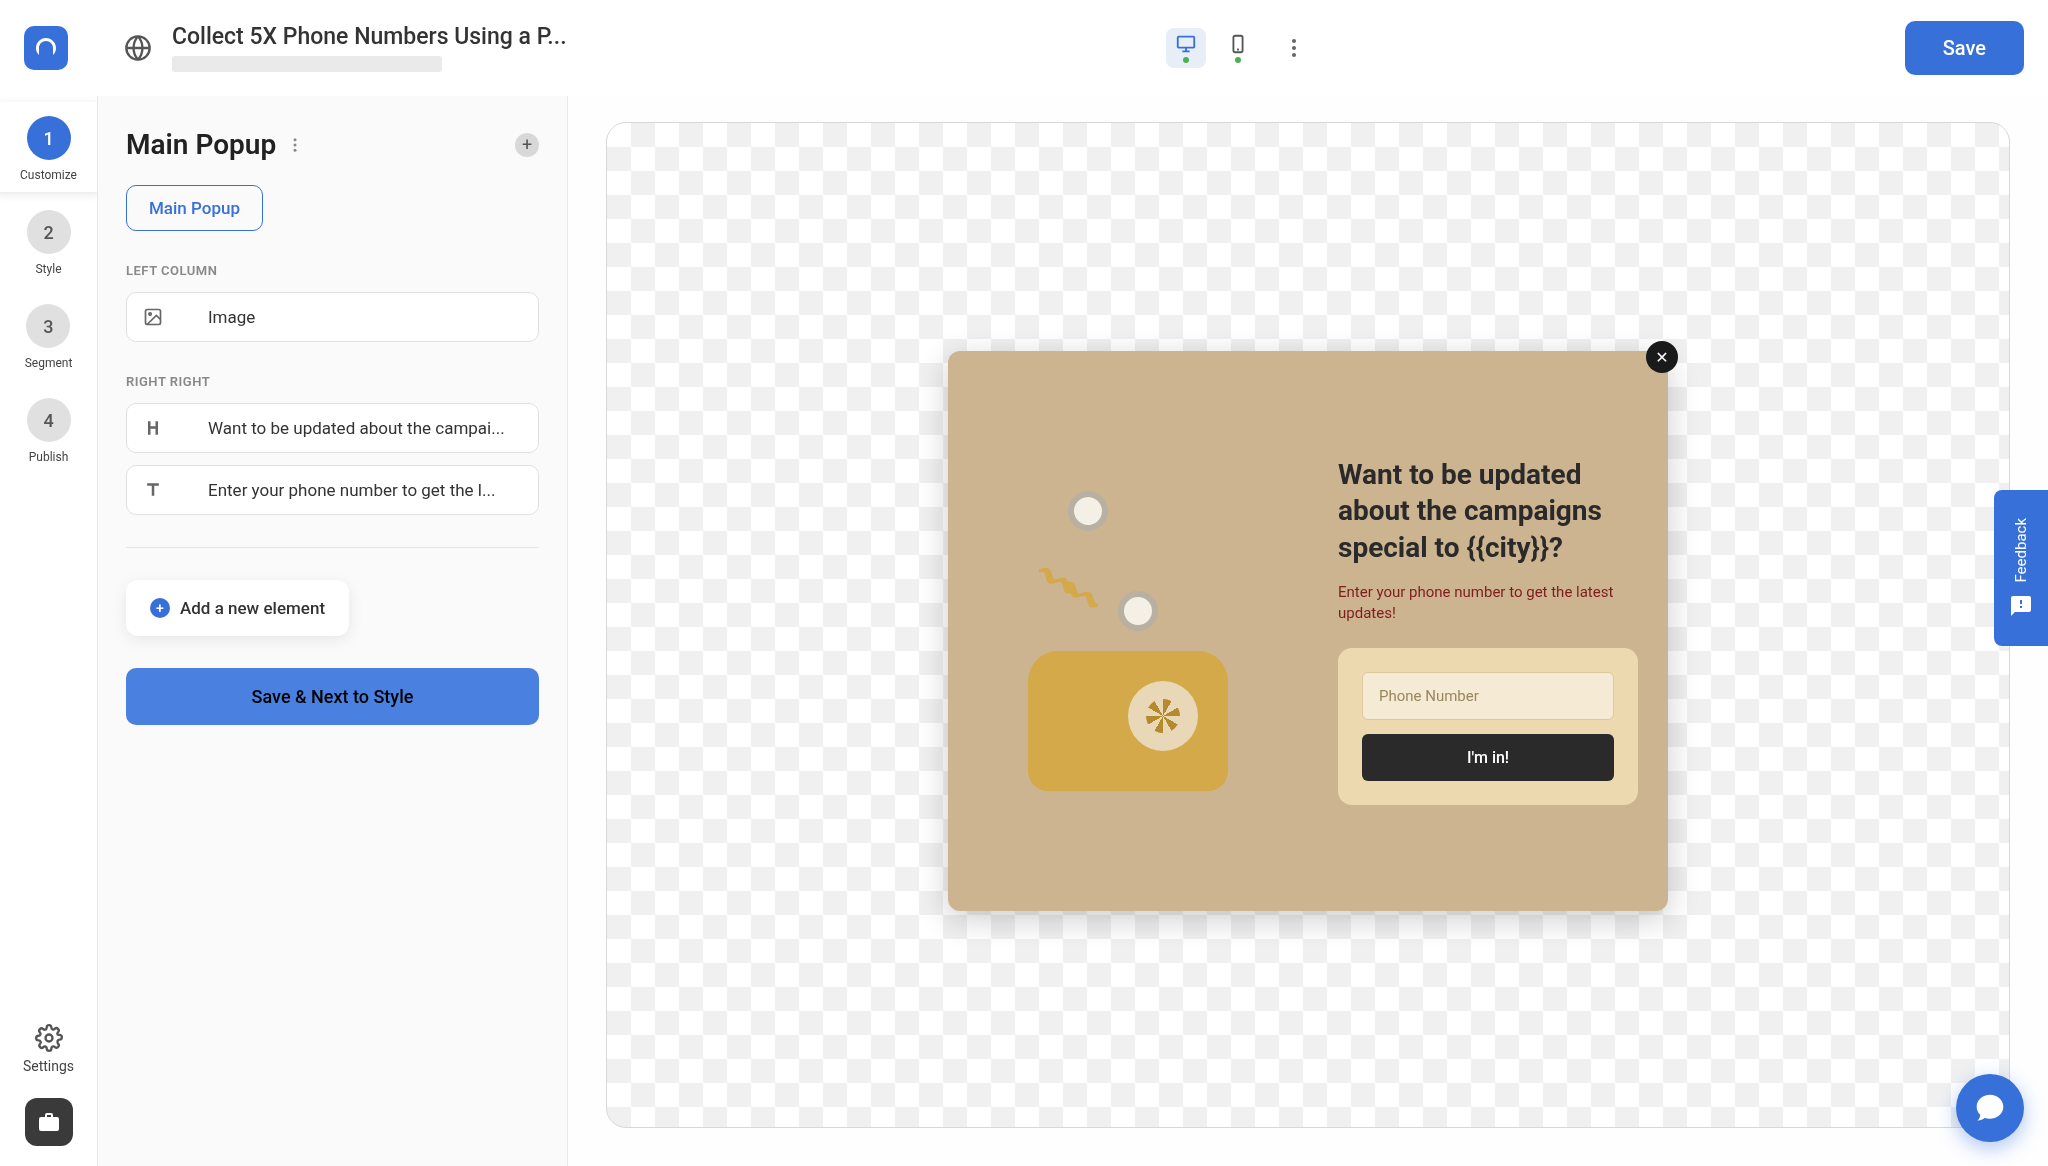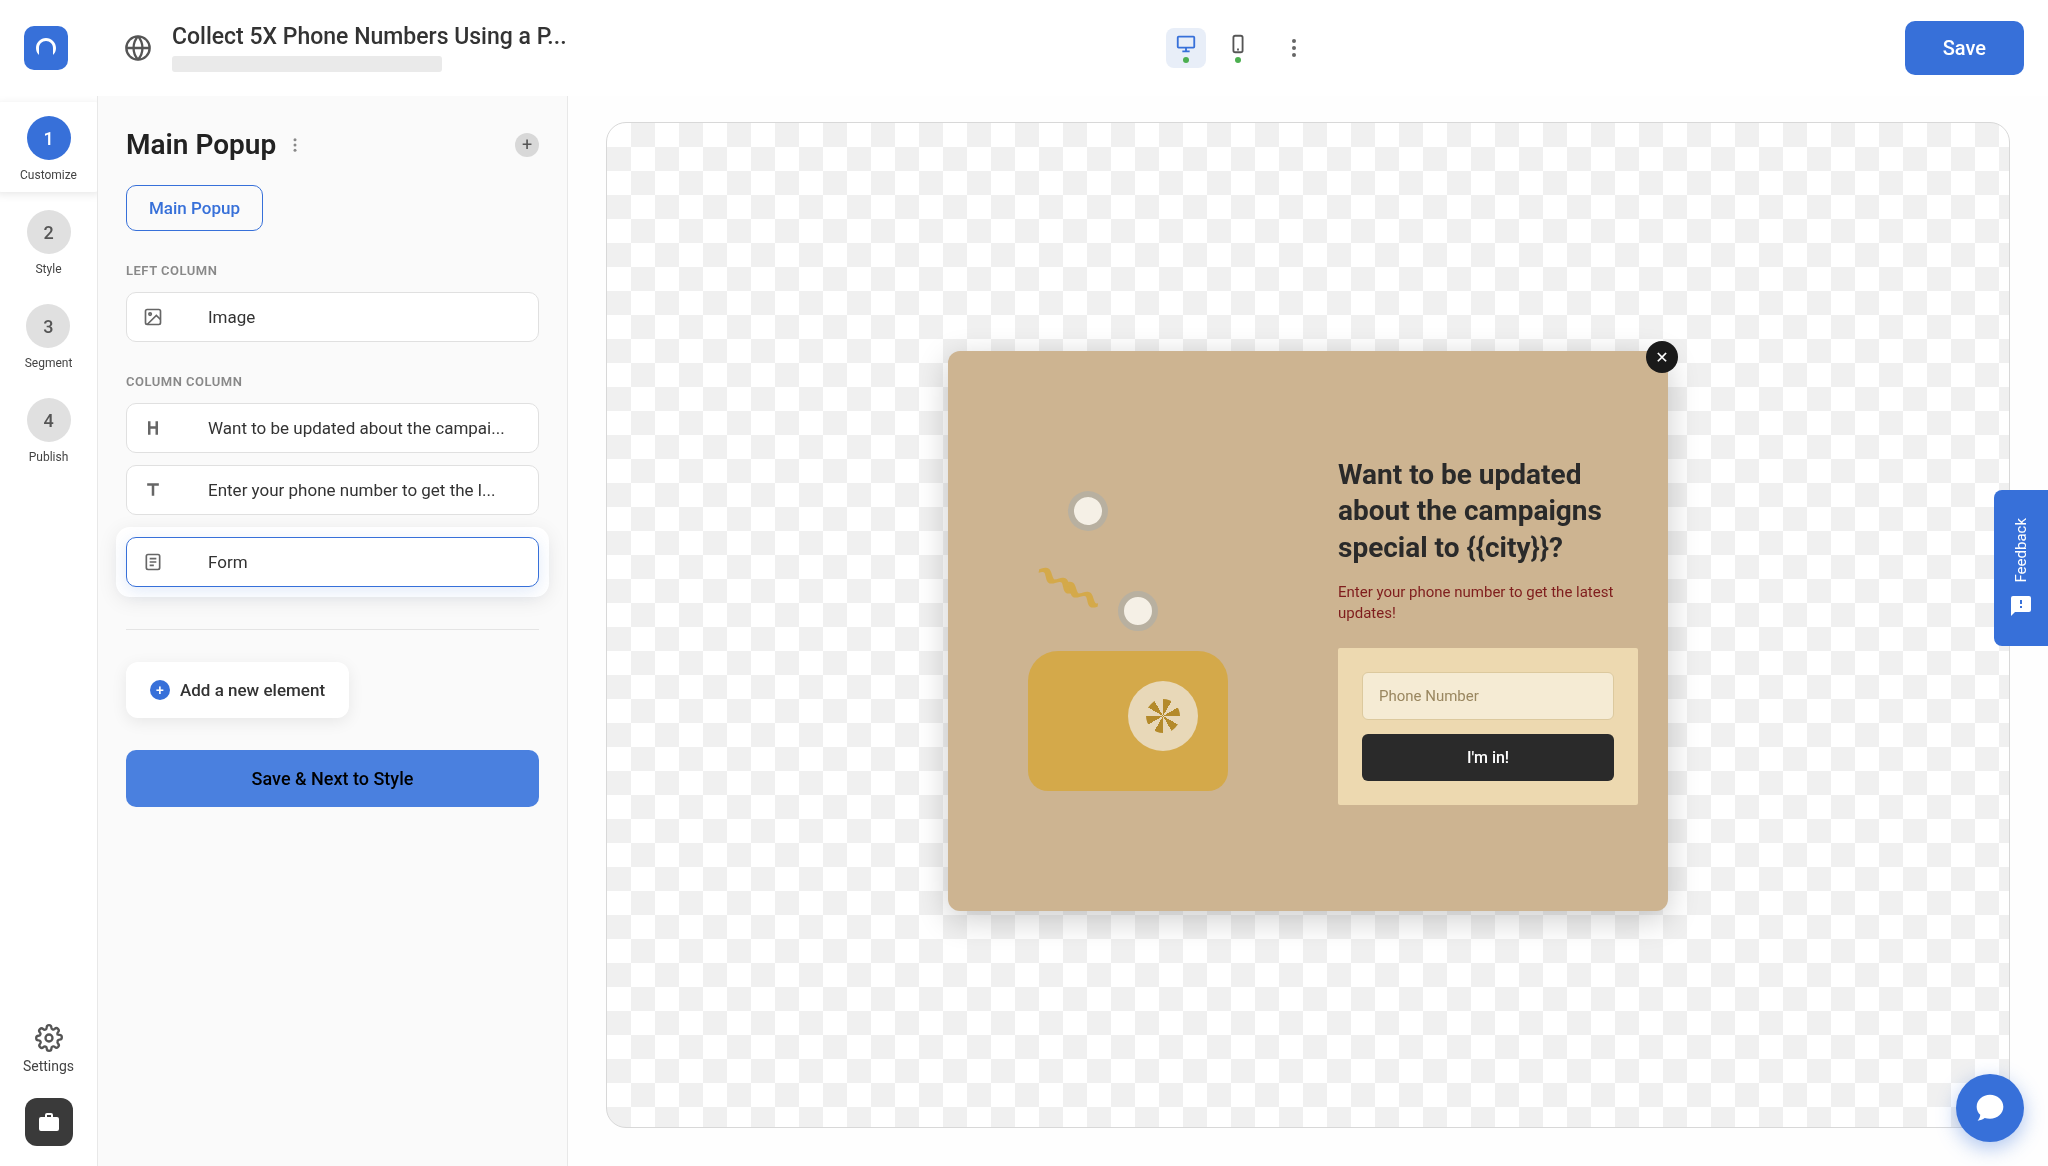--- a/index.html
+++ b/index.html
@@ -76,21 +76,21 @@
     .phone-illus { width: 220px; height: 340px; position: relative; }
     .phone-base { position: absolute; bottom: 10px; left: 10px; width: 200px; height: 140px; background: #d4a94a; border-radius: 30px 30px 20px 20px; }
     .phone-base::before { content: ''; position: absolute; top: 30px; right: 30px; width: 70px; height: 70px; background: #e8d8b8; border-radius: 50%; }
     .phone-base::after { content: ''; position: absolute; top: 48px; right: 48px; width: 34px; height: 34px; background: repeating-conic-gradient(#b48a2a 0 30deg, transparent 30deg 60deg); border-radius: 50%; }
     .phone-handset { position: absolute; top: 30px; left: 50px; width: 40px; height: 40px; background: #f5f0e6; border-radius: 50%; border: 6px solid #b8b0a0; transform: rotate(-15deg); }
     .phone-handset2 { position: absolute; top: 130px; left: 100px; width: 40px; height: 40px; background: #f5f0e6; border-radius: 50%; border: 6px solid #b8b0a0; }
     .phone-cord { position: absolute; top: 90px; left: 20px; font-size: 40px; color: #d4a94a; letter-spacing: -12px; transform: rotate(30deg); }
     .popup-right { width: 50%; padding: 40px 30px; display: flex; flex-direction: column; justify-content: center; }
     .popup-heading { font-size: 28px; font-weight: 700; color: #2a2a2a; line-height: 1.3; margin-bottom: 16px; }
     .popup-sub { font-size: 15px; color: #7f1d1d; margin-bottom: 24px; line-height: 1.4; }
-    .popup-form { background: #edd9b0; border-radius: 2px; padding: 22px; border: 2px dashed transparent; }
+    .popup-form { background: #edd9b0; border-radius: 14px; padding: 22px; border: 2px dashed transparent; }
     .popup-input { width: 100%; padding: 14px 16px; border: 1px solid #dcc99e; border-radius: 6px; font-size: 15px; background: #f5ebd4; margin-bottom: 14px; }
     .popup-input::placeholder { color: #9a8760; }
     .popup-submit { width: 100%; padding: 14px; background: #2a2a2a; color: #fff; border: none; border-radius: 6px; font-size: 16px; font-weight: 500; cursor: pointer; }
     
     
     .feedback-tab { position: fixed; right: 0; top: 490px; width: 54px; height: 156px; background: #3770d9; border-radius: 8px 0 0 8px; display: flex; flex-direction: column; align-items: center; justify-content: center; cursor: pointer; gap: 12px; }
     .feedback-text { color: #fff; font-size: 15px; writing-mode: vertical-rl; transform: rotate(180deg); }
     .feedback-icon { width: 24px; height: 24px; color: #fff; }
     
     
@@ -191,41 +191,32 @@
     <div class="section-label">LEFT COLUMN</div>
     <div class="element-item">
       <svg class="element-icon" viewBox="0 0 24 24" fill="none" stroke="currentColor" stroke-width="2">
           <rect x="3" y="3" width="18" height="18" rx="2"></rect>
           <circle cx="8.5" cy="8.5" r="1.5"></circle>
           <path d="M21 15l-5-5L5 21"></path>
         </svg>
       <span class="element-text">Image</span>
     </div>
     
-    <div class="section-label section-gap">COLUMN COLUMN</div>
+    <div class="section-label section-gap">RIGHT RIGHT</div>
     <div class="element-item">
       <svg class="element-icon" viewBox="0 0 24 24" fill="currentColor">
           <path d="M6 4v16h3v-7h6v7h3V4h-3v6H9V4z"></path>
         </svg>
       <span class="element-text">Want to be updated about the campai...</span>
     </div>
     <div class="element-item">
       <svg class="element-icon" viewBox="0 0 24 24" fill="currentColor">
           <path d="M5 4v3h5.5v12h3V7H19V4z"></path>
         </svg>
       <span class="element-text">Enter your phone number to get the l...</span>
-    </div>
-    <div class="selected-wrapper">
-      <div class="element-item selected" style="margin-bottom:0;">
-        <svg class="element-icon" viewBox="0 0 24 24" fill="none" stroke="currentColor" stroke-width="2">
-            <rect x="4" y="3" width="16" height="18" rx="2"></rect>
-            <path d="M8 8h8M8 12h8M8 16h5"></path>
-          </svg>
-        <span class="element-text">Form</span>
-      </div>
     </div>
     
     <div class="divider"></div>
     
     <div class="add-element-btn">
       <span class="plus">+</span>
       <span>Add a new element</span>
     </div>
     
     <button class="save-next-btn">Save &amp; Next to Style</button>

